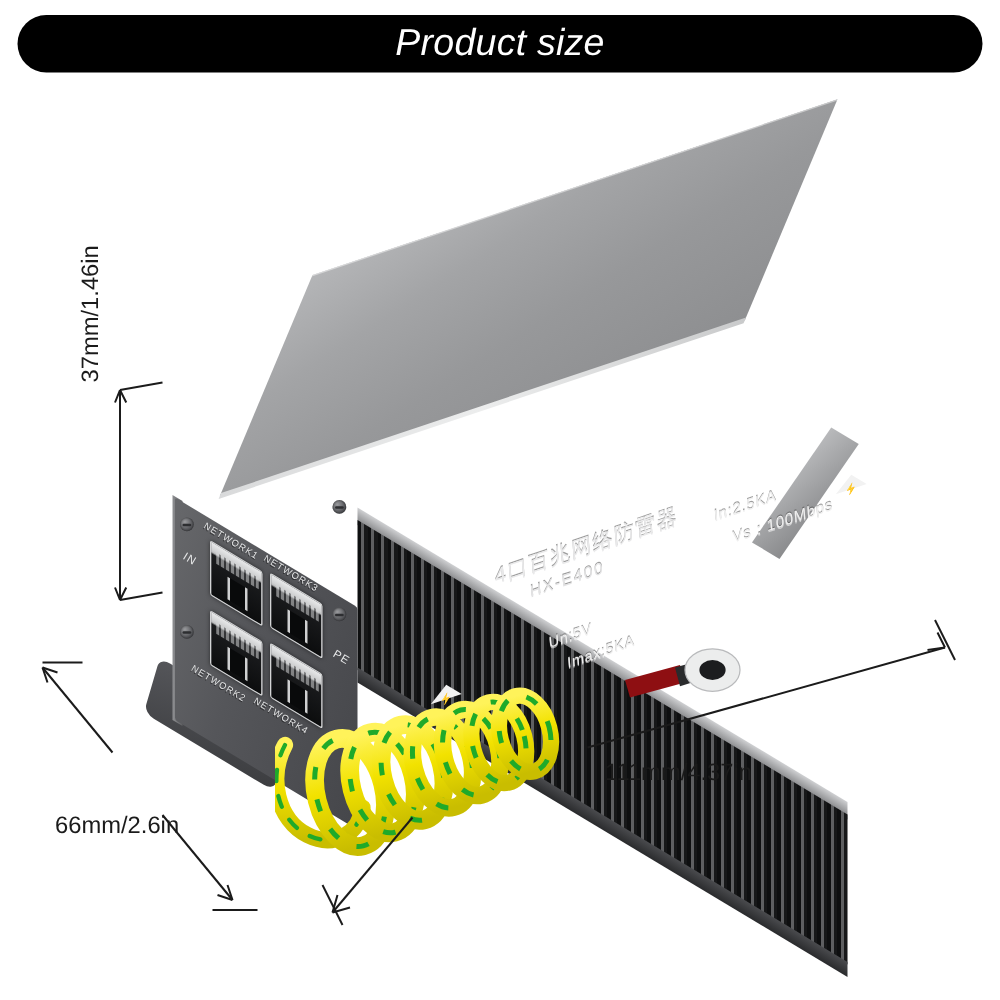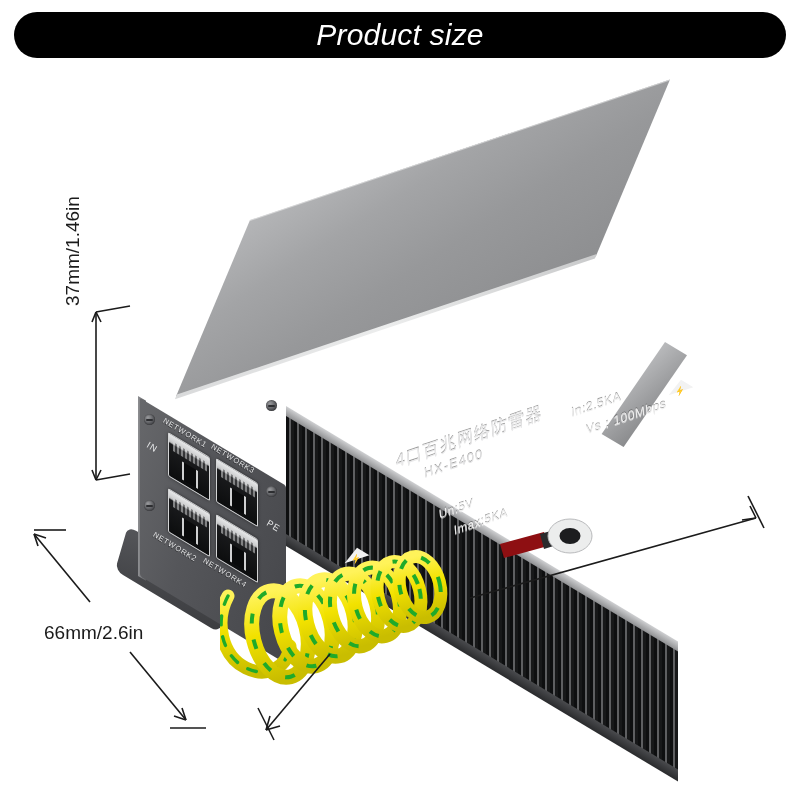--- a/index.html
+++ b/index.html
@@ -204,21 +204,21 @@
 
   
   .dim-text{
     position:absolute; color:#1b1b1b; font-size:19px;
     white-space:nowrap; font-family:"Liberation Sans", sans-serif;
   }
   .dim-37{
     left:62px; top:246px;
     transform:rotate(-90deg); transform-origin:left top;
   }
-  .dim-66{ left:44px; top:562px; }
+  .dim-66{ left:44px; top:590px; }
   .dim-111{ left:484px; top:548px; }
 
   svg.dims{ position:absolute; left:0; top:0; width:800px; height:740px; overflow:visible; }
 </style>
 </head>
 <body>
 
 <div class="banner">
   <div class="banner-title">Product size</div>
 </div>
@@ -347,14 +347,15 @@
       <path d="M470,538 L756,458"></path>
       <path d="M258,648 L274,680"></path>
       <path d="M748,436 L764,468"></path>
       <path d="M266,670 L270,656 M266,670 L280,666"></path>
       <path d="M756,458 L742,460 M756,458 L750,446"></path>
     </g>
   </svg>
 
   <div class="dim-text dim-37">37mm/1.46in</div>
   <div class="dim-text dim-66">66mm/2.6in</div>
+  <div class="dim-text dim-111">111mm/4.37in</div>
 
 </div>
 
 </body></html>

